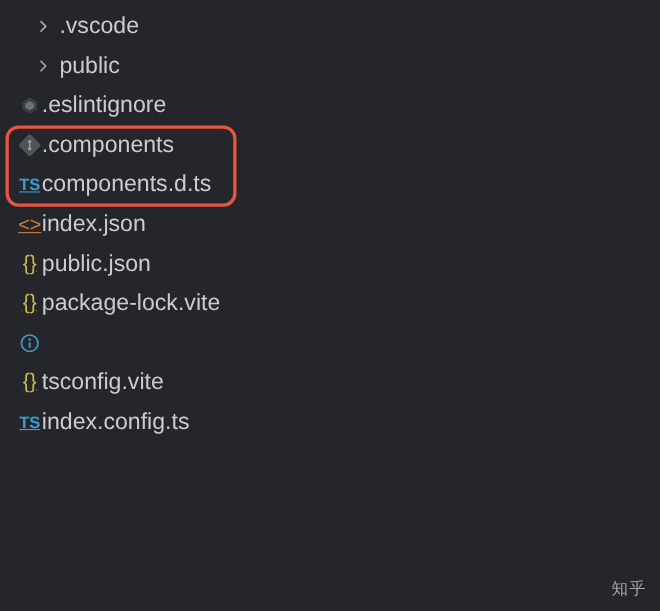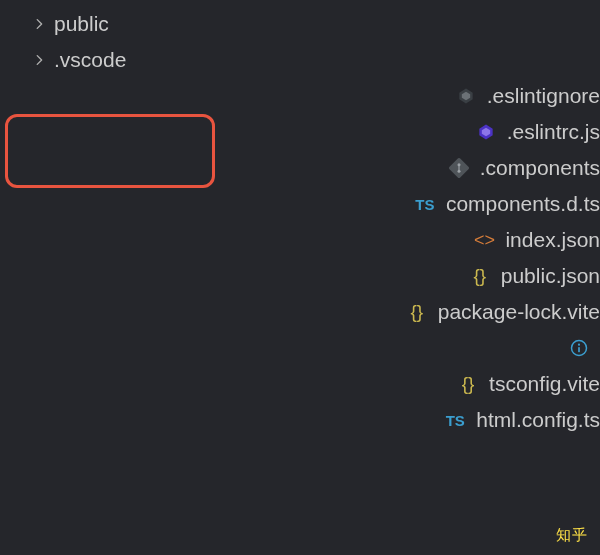--- a/index.html
+++ b/index.html
@@ -20,57 +20,56 @@
     align-items: center;
     height: 36px;
     padding-left: 12px;
     cursor: pointer;
     font-size: 21px;
   }
   .row.folder {
     padding-left: 30px;
   }
   .row.file {
-    padding-left: 0;
-    justify-content: flex-end;
+    padding-left: 16px;
   }
   .chevron {
     width: 18px;
     height: 18px;
     margin-right: 6px;
     display: inline-flex;
     align-items: center;
     justify-content: center;
     color: #aeaeae;
   }
   .ficon {
     width: 22px;
     height: 22px;
-    margin-right: 10px;
     display: inline-flex;
     align-items: center;
     justify-content: center;
     flex-shrink: 0;
+    text-decoration: underline;
   }
   .label { white-space: nowrap; }
   .highlight-box {
     position: absolute;
     left: 5px;
     top: 114px;
     width: 210px;
     height: 74px;
     border: 3px solid #e8543f;
     border-radius: 12px;
     pointer-events: none;
   }
   .watermark {
     position: absolute;
     right: 12px;
     bottom: 10px;
-    color: #fde047;
+    color: #a3a3a3;
     font-size: 15px;
     display: flex;
     align-items: center;
     gap: 6px;
   }
   .watermark .zh {
     font-family: "PingFang SC","Microsoft YaHei",sans-serif;
     letter-spacing: 1px;
   }
 </style>
@@ -78,52 +77,43 @@
 <body>
 
 <div class="tree">
 
   <div class="row folder">
     <span class="chevron">
       <svg width="14" height="14" viewBox="0 0 16 16">
           <path d="M6 3l5 5-5 5" fill="none" stroke="currentColor" stroke-width="1.6" stroke-linecap="round" stroke-linejoin="round"></path>
         </svg>
     </span>
-    <span class="label">public</span>
+    <span class="label">.vscode</span>
   </div>
 
   <div class="row folder">
     <span class="chevron">
       <svg width="14" height="14" viewBox="0 0 16 16">
           <path d="M6 3l5 5-5 5" fill="none" stroke="currentColor" stroke-width="1.6" stroke-linecap="round" stroke-linejoin="round"></path>
         </svg>
     </span>
-    <span class="label">.vscode</span>
+    <span class="label">public</span>
   </div>
 
 
   <div class="row file">
     <span class="ficon">
       <svg width="20" height="20" viewBox="0 0 24 24">
           <polygon points="12,3 20,8 20,16 12,21 4,16 4,8" fill="#3a3f44"></polygon>
           <polygon points="12,7 17,10 17,14 12,17 7,14 7,10" fill="#6b7176"></polygon>
         </svg>
     </span>
     <span class="label">.eslintignore</span>
   </div>
 
-  <div class="row file">
-    <span class="ficon">
-      <svg width="20" height="20" viewBox="0 0 24 24">
-          <polygon points="12,3 20,8 20,16 12,21 4,16 4,8" fill="#4b32c3"></polygon>
-          <polygon points="12,7 17,10 17,14 12,17 7,14 7,10" fill="#8c76e8"></polygon>
-        </svg>
-    </span>
-    <span class="label">.eslintrc.js</span>
-  </div>
 
   <div class="row file">
     <span class="ficon">
       <svg width="20" height="20" viewBox="0 0 24 24">
           <rect x="3" y="3" width="18" height="18" rx="2" transform="rotate(45 12 12)" fill="#4f5459"></rect>
           <circle cx="12" cy="8" r="1.8" fill="#9da2a7"></circle>
           <circle cx="12" cy="16" r="1.8" fill="#9da2a7"></circle>
           <line x1="12" y1="9" x2="12" y2="15" stroke="#9da2a7" stroke-width="1.4"></line>
         </svg>
     </span>
@@ -160,21 +150,21 @@
     </span>
   </div>
 
   <div class="row file">
     <span class="ficon" style="color:#cbb84f;font-weight:500;font-size:19px;">{}</span>
     <span class="label">tsconfig.vite</span>
   </div>
 
   <div class="row file">
     <span class="ficon" style="color:#3b9ecf;font-weight:700;font-size:15px;font-family:Arial;">TS</span>
-    <span class="label">html.config.ts</span>
+    <span class="label">index.config.ts</span>
   </div>
 
 </div>
 
 <div class="highlight-box"></div>
 
 <div class="watermark">
   <span class="zh">知乎</span>
 </div>
 

